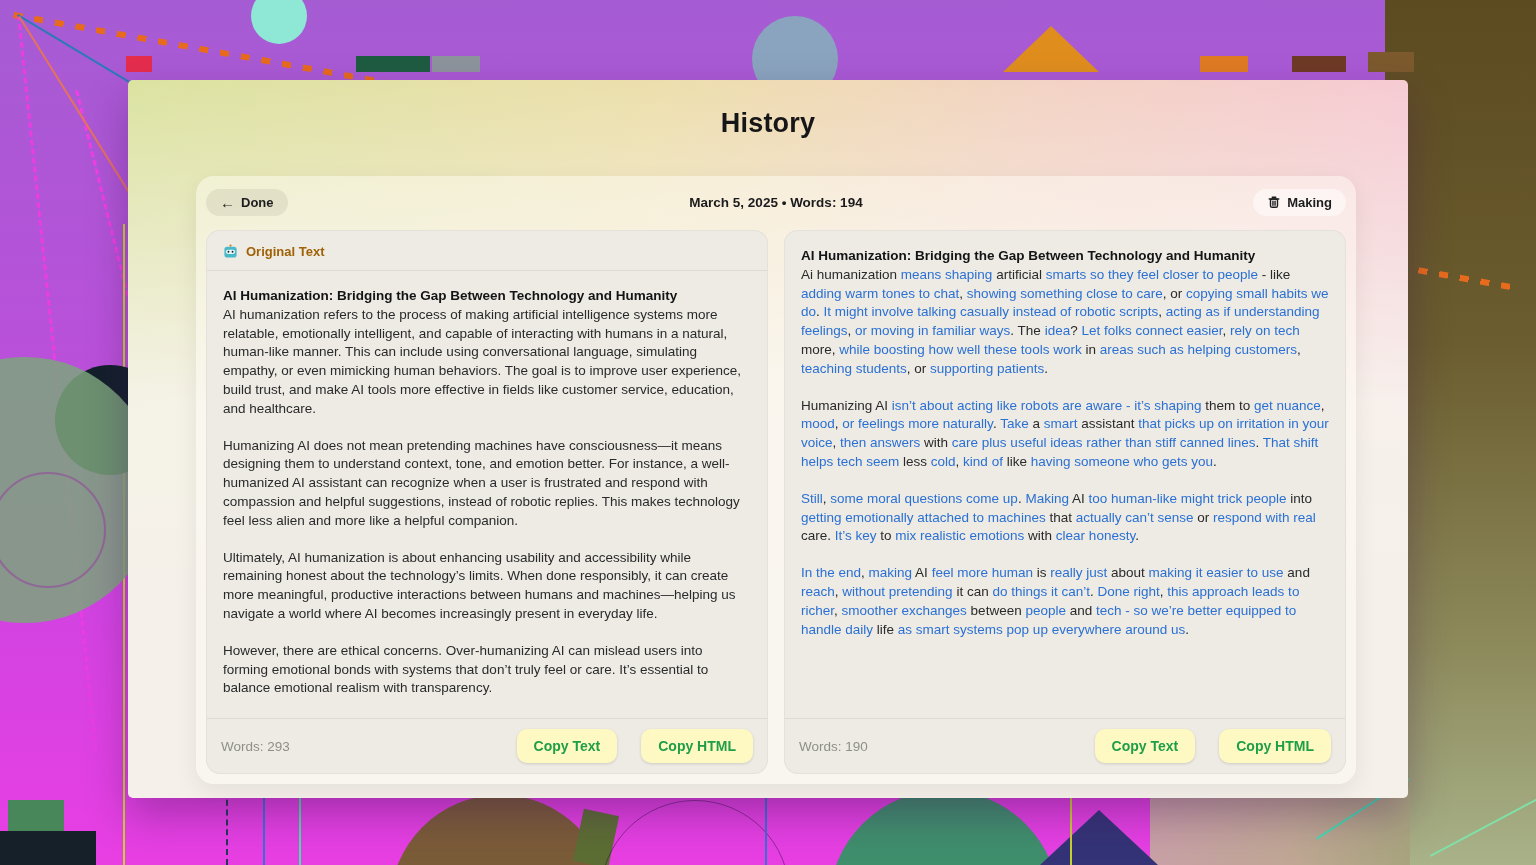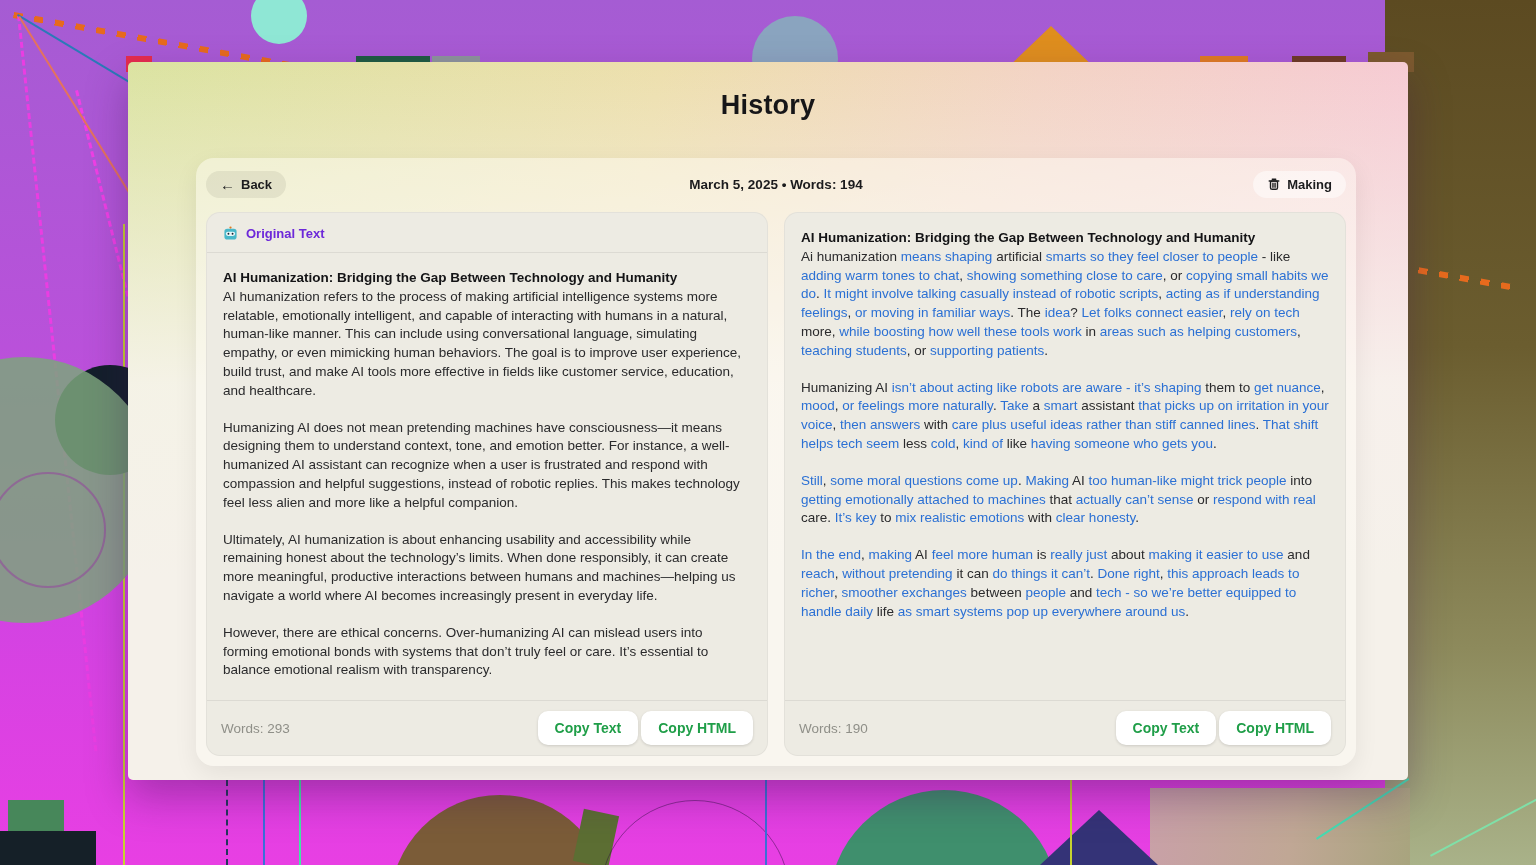--- a/index.html
+++ b/index.html
@@ -45,21 +45,21 @@
   .s-olive-patch { left:578px; top:812px; width:36px; height:53px; background:#5c6e33; transform:rotate(12deg); }
   .s-outline-circle-b { left:600px; top:800px; width:190px; height:190px; border:1.5px solid rgba(40,10,60,0.45); }
   .s-seagreen-circle { left:829px; top:790px; width:230px; height:230px; background:#3f8f6d; }
   .s-navy-tri { left:1040px; top:810px; width:118px; height:55px; background:#343377;
     clip-path:polygon(50% 0,0 100%,100% 100%); }
   .l-yg-b { left:1070px; top:780px; width:2px; height:85px; background:#c6d32f; }
   .l-teal-diag { left:1316px; top:838px; width:110px; border-top:2px solid #45dcb2; transform:rotate(-33deg); transform-origin:top left; }
   .l-green-diag { left:1430px; top:855px; width:140px; border-top:2px solid #7fe0a8; transform:rotate(-28deg); transform-origin:top left; }
 
   
-  .card { left:128px; top:62px; width:1280px; height:718px; border-radius:5px; z-index:5;
+  .card { left:128px; top:80px; width:1280px; height:718px; border-radius:5px; z-index:5;
     background:
       linear-gradient(to bottom,rgba(247,244,238,0) 0%,rgba(247,244,238,0.9) 45%,rgba(245,241,234,1) 72%),
       linear-gradient(100deg,#dbe3a1 0%,#eddfad 38%,#f3d3c4 65%,#f7c8d8 100%);
     box-shadow:0 18px 40px rgba(60,20,80,0.35); }
   .page-title { margin-top:28px; text-align:center; font-size:27px; font-weight:700; color:#161618; letter-spacing:0.2px; }
 
   .inner { position:absolute; left:68px; top:96px; width:1160px; bottom:14px;
     background:rgba(255,252,247,0.45); border-radius:18px; padding:10px;
     box-shadow:0 8px 24px rgba(0,0,0,0.07); display:flex; flex-direction:column; }
 
@@ -68,29 +68,29 @@
     border-radius:999px; padding:6px 14px; font-family:inherit; font-size:13px; font-weight:600; color:#1c1c1e; }
   .back-btn { background:rgba(40,40,30,0.08); }
   .delete-btn { background:rgba(255,255,255,0.5); }
   .back-arrow { font-size:15px; line-height:1; }
   .meta { position:absolute; left:0; right:0; text-align:center; font-size:13.5px; font-weight:700; color:#1b1b1d; pointer-events:none; }
 
   .panels { display:flex; gap:16px; margin-top:12px; flex:1; min-height:0; }
   .panel { flex:1; background:#edebe3; border-radius:14px; border:1px solid rgba(0,0,0,0.04);
     display:flex; flex-direction:column; overflow:hidden; }
   .panel-header { flex:none; display:flex; align-items:center; gap:8px; padding:13px 16px 11px;
-    border-bottom:1px solid rgba(0,0,0,0.07); font-size:13px; font-weight:700; color:#6d28d9; }
+    border-bottom:1px solid rgba(0,0,0,0.07); font-size:13px; font-weight:700; color:#a16207; }
   .panel-body { flex:1; min-height:0; overflow:hidden; padding:16px 16px 8px; font-size:13.5px; line-height:18.8px; color:#2a2a2c; }
   .doc-title { font-weight:700; color:#141416; }
   .para:not(:first-child) { margin-top:18px; }
   .hl { color:var(--hl); }
   .panel-footer { flex:none; display:flex; align-items:center; padding:10px 14px;
     border-top:1px solid rgba(0,0,0,0.07); }
   .words { font-size:13.5px; color:#8f8f88; }
-  .copy-btn { margin-left:3px; background:#ffffff; border:none; cursor:pointer; border-radius:10px;
+  .copy-btn { margin-left:24px; background:#fef9c3; border:none; cursor:pointer; border-radius:10px;
     padding:9px 17px; font-family:inherit; font-size:14px; font-weight:700; color:var(--green);
     box-shadow:0 1px 3px rgba(0,0,0,0.14); }
   .copy-btn:first-of-type { margin-left:auto; }
   .icon { display:inline-flex; }
 </style>
 </head>
 <body>
 
 <div class="abs bg-right"></div>
 <div class="abs bg-bottom-tan"></div>
@@ -136,21 +136,21 @@
 <div class="abs line l-green-diag"></div>
 
 <div class="abs card">
   <h1 class="page-title">History</h1>
 
   <div class="inner">
 
     <div class="toolbar">
       <button class="pill back-btn">
         <span class="back-arrow">←</span>
-        <span>Back</span>
+        <span>Done</span>
       </button>
       <div class="meta">March 5, 2025 • Words: 194</div>
       <button class="pill delete-btn">
         <span class="icon">
           <svg width="14" height="14" viewBox="0 0 16 16" fill="none" stroke="#1c1c1e" stroke-width="1.6" stroke-linecap="round">
             <path d="M2.5 4.5h11"></path>
               <path d="M6 2.5h4"></path>
             <rect x="4" y="4.5" width="8" height="9.5" rx="1.8"></rect>
             <path d="M6.8 7.2v4.6M9.2 7.2v4.6"></path>
           </svg>

